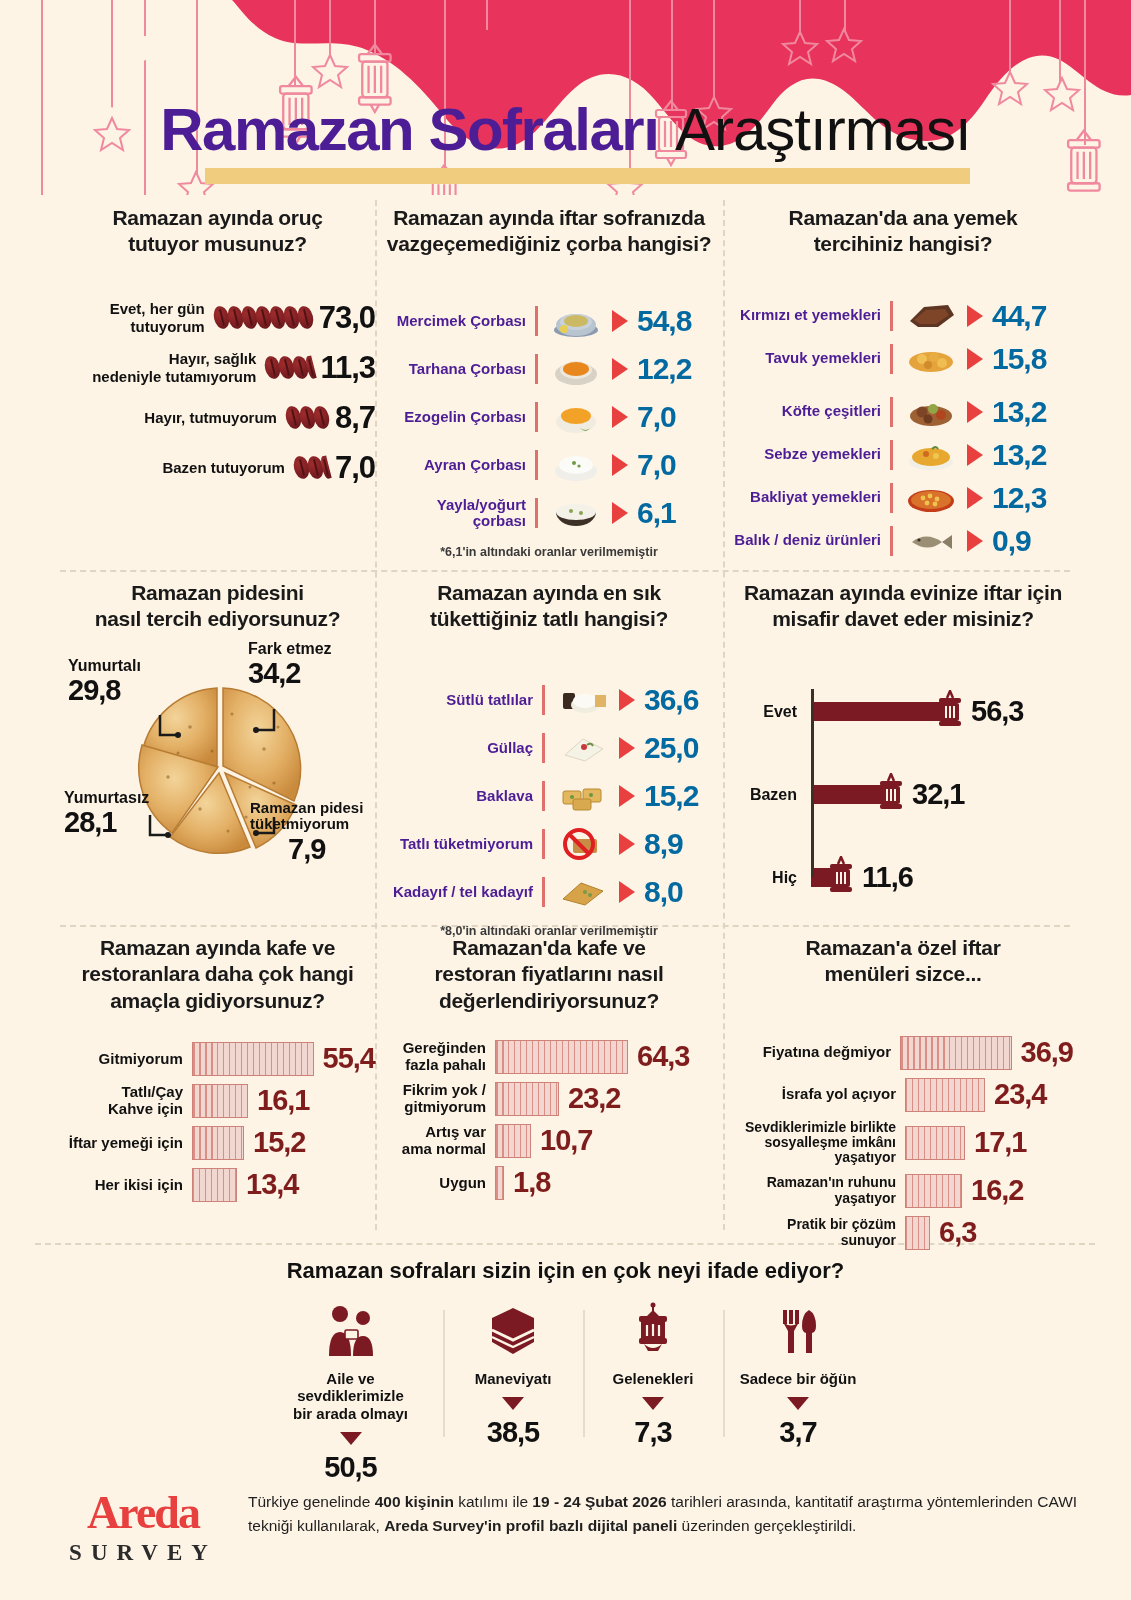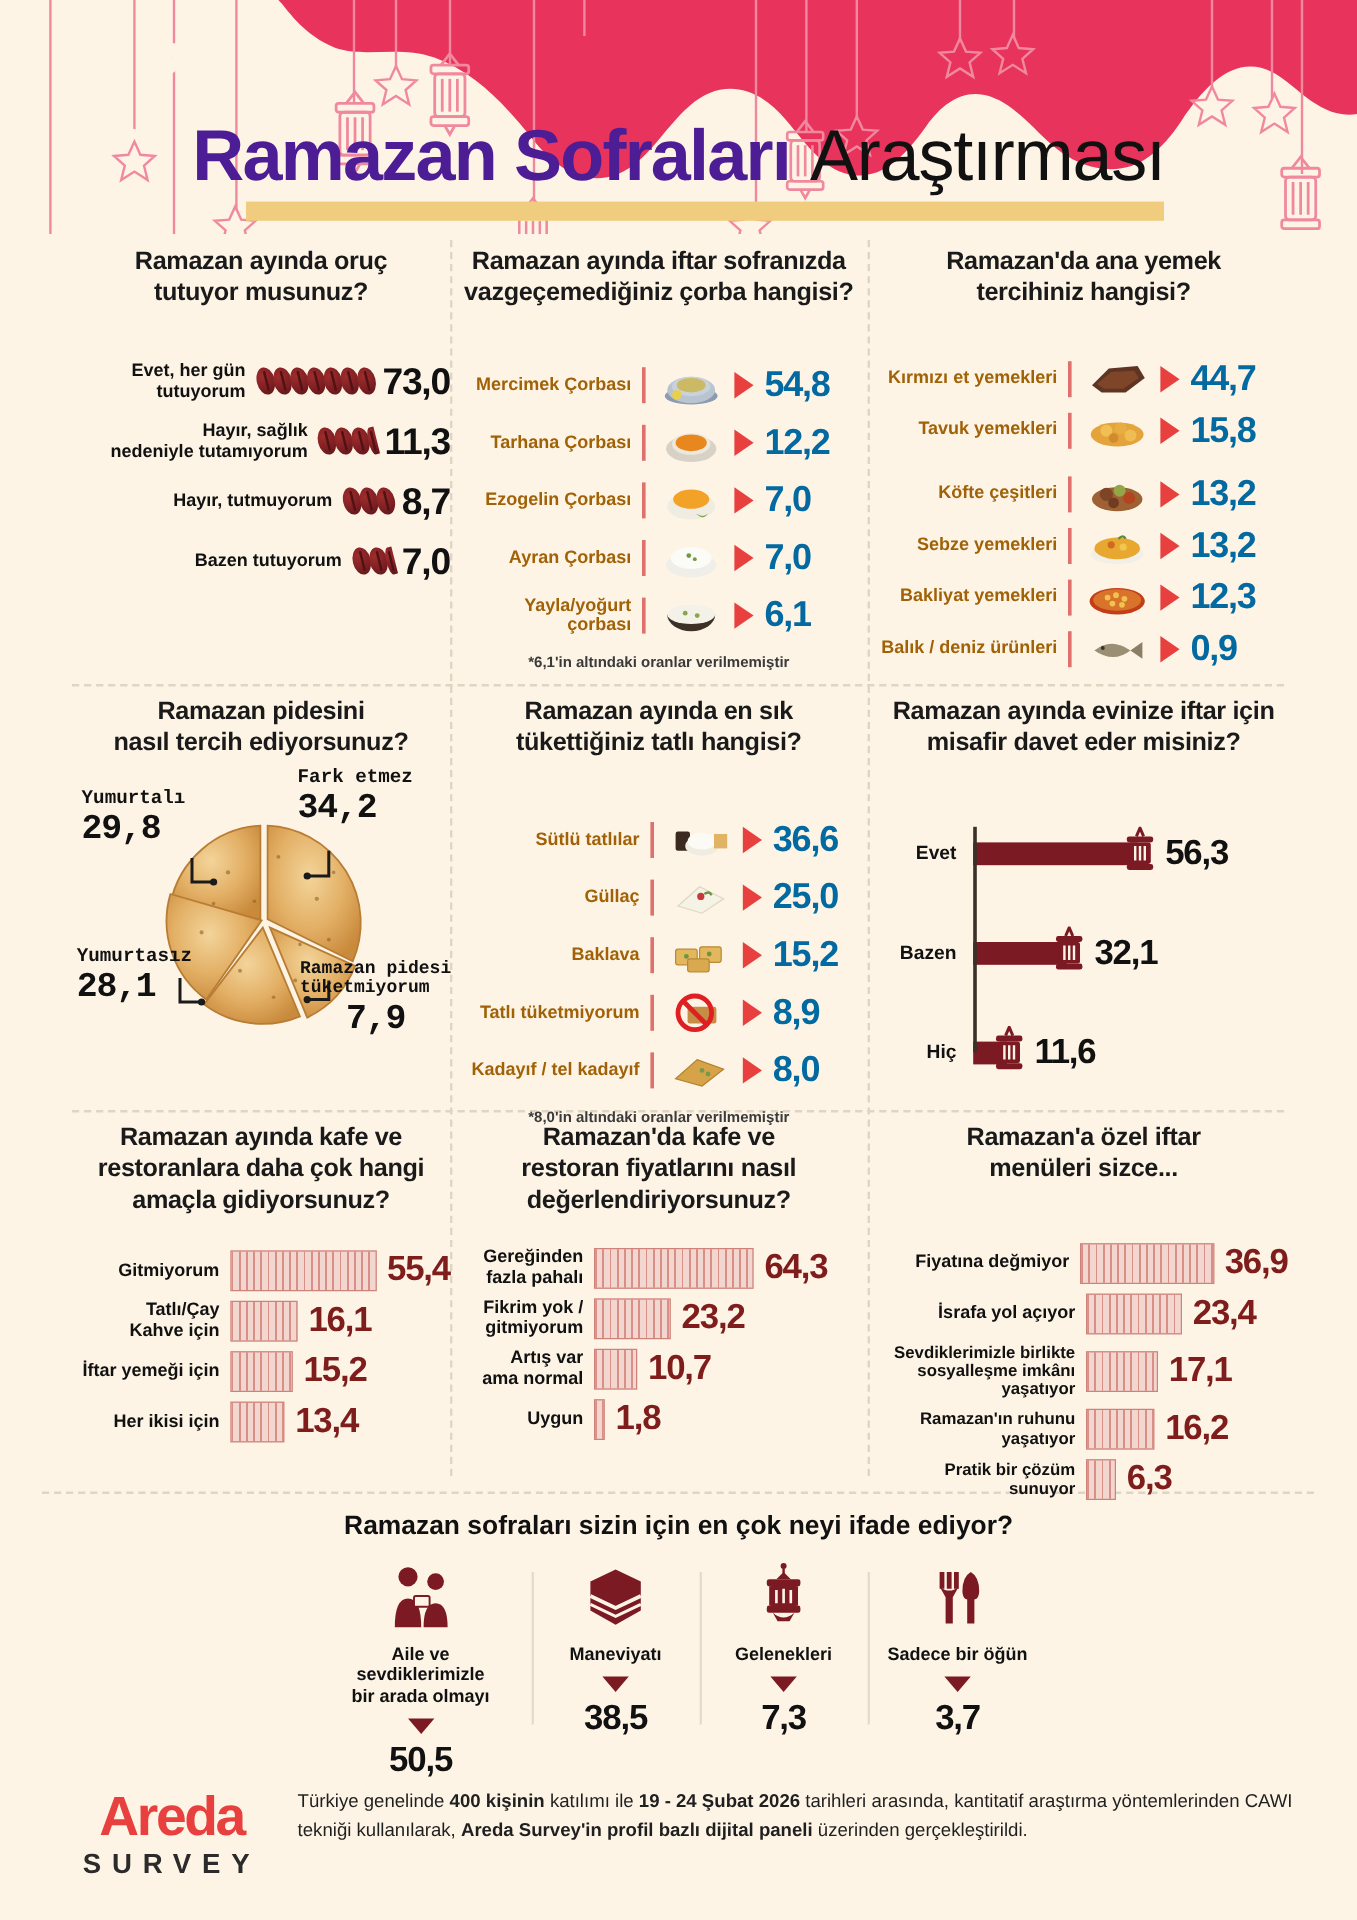--- a/index.html
+++ b/index.html
@@ -42,33 +42,33 @@
     transform: rotate(-14deg);
     margin-right: -1px;
     position: relative;
   }
   .bean::after{content:"";position:absolute;left:48%;top:12%;width:1.5px;height:76%;background:#511215;border-radius:2px;}
   .bean.half { width: 7px; border-top-right-radius:0; border-bottom-right-radius:0; }
   .bean-val { font-weight: 800; font-size: 31px; color:#111; letter-spacing:-1px; }
 
   
   .ic-row { display:flex; align-items:center; height: 43px; margin-bottom: 5px; }
-  .ic-label { font-weight:700; font-size:15px; color:#a16207; text-align:right; line-height:1.1; }
+  .ic-label { font-weight:700; font-size:15px; color:#4c1d95; text-align:right; line-height:1.1; }
   .ic-divider { width:3px; height:30px; background:#e0706b; margin:0 10px 0 9px; flex:none; }
   .ic-thumb { width:56px; height:40px; flex:none; display:flex; align-items:center; justify-content:center; }
   .ic-arrow {
     width:0;height:0;border-left:16px solid #e8403f;
     border-top:11px solid transparent;border-bottom:11px solid transparent;
     margin: 0 9px 0 8px; flex:none;
   }
   .ic-val { font-weight:800; font-size:30px; color:#0369a1; letter-spacing:-1px; }
   .foot-note { text-align:center; font-size:12.5px; font-weight:700; color:#3a3a3a; margin-top: 10px; }
 
   
-  .pide-wrap { position:relative; width:320px; height:250px;font-family:Liberation Mono, monospace; }
+  .pide-wrap { position:relative; width:320px; height:250px; }
   .pide-lbl { position:absolute; font-weight:800; color:#111; }
   .pide-lbl .t { font-size:16px; display:block; line-height:1.1; }
   .pide-lbl .v { font-size:29px; display:block; letter-spacing:-1px; }
 
   
   .lant-chart { position:relative; }
   .lant-axis { position:absolute; left:78px; top:6px; width:3px; bottom:6px; background:#3a3129; }
   .lant-row { display:flex; align-items:center; height:58px; }
   .lant-name { width:72px; text-align:right; font-weight:800; font-size:16px; color:#111; padding-right:8px; }
   .lant-bar { height:19px; background:#7b1a22; margin-left:6px; }
@@ -95,21 +95,21 @@
     content:""; position:absolute; left:0; top:8px; bottom:12px; width:2px; background:#e6dccb;
   }
   .bb-icon { height:58px; display:flex; align-items:flex-end; justify-content:center; }
   .bb-lab { font-weight:800; font-size:15px; color:#111; line-height:1.15; margin-top:10px; }
   .bb-caret { width:0;height:0;border-left:11px solid transparent;border-right:11px solid transparent;
               border-top:13px solid #7b1a22; margin:10px auto 6px; }
   .bb-val { font-weight:800; font-size:29px; color:#111; letter-spacing:-1px; }
 
   
   .footer { position:absolute; left:0; top:1490px; width:1131px; height:110px; display:flex; align-items:flex-start; }
-  .logo { width:190px; margin-left:48px; text-align:center; }
+  .logo { width:190px; margin-left:48px; text-align:center;font-family:Liberation Serif, serif; }
   .logo-areda { font-size:46px; font-weight:800; color:#e8403f; letter-spacing:-2px; line-height:1; }
   .logo-survey { font-size:23px; font-weight:800; color:#2b2b2b; letter-spacing:9px; margin-top:4px; }
   .foot-text { margin-left:10px; width:830px; font-size:15.5px; line-height:1.55; color:#1f1f1f; }
   .foot-text b { font-weight:800; }
 </style>
 </head>
 <body>
 
 <div class="page">
 

